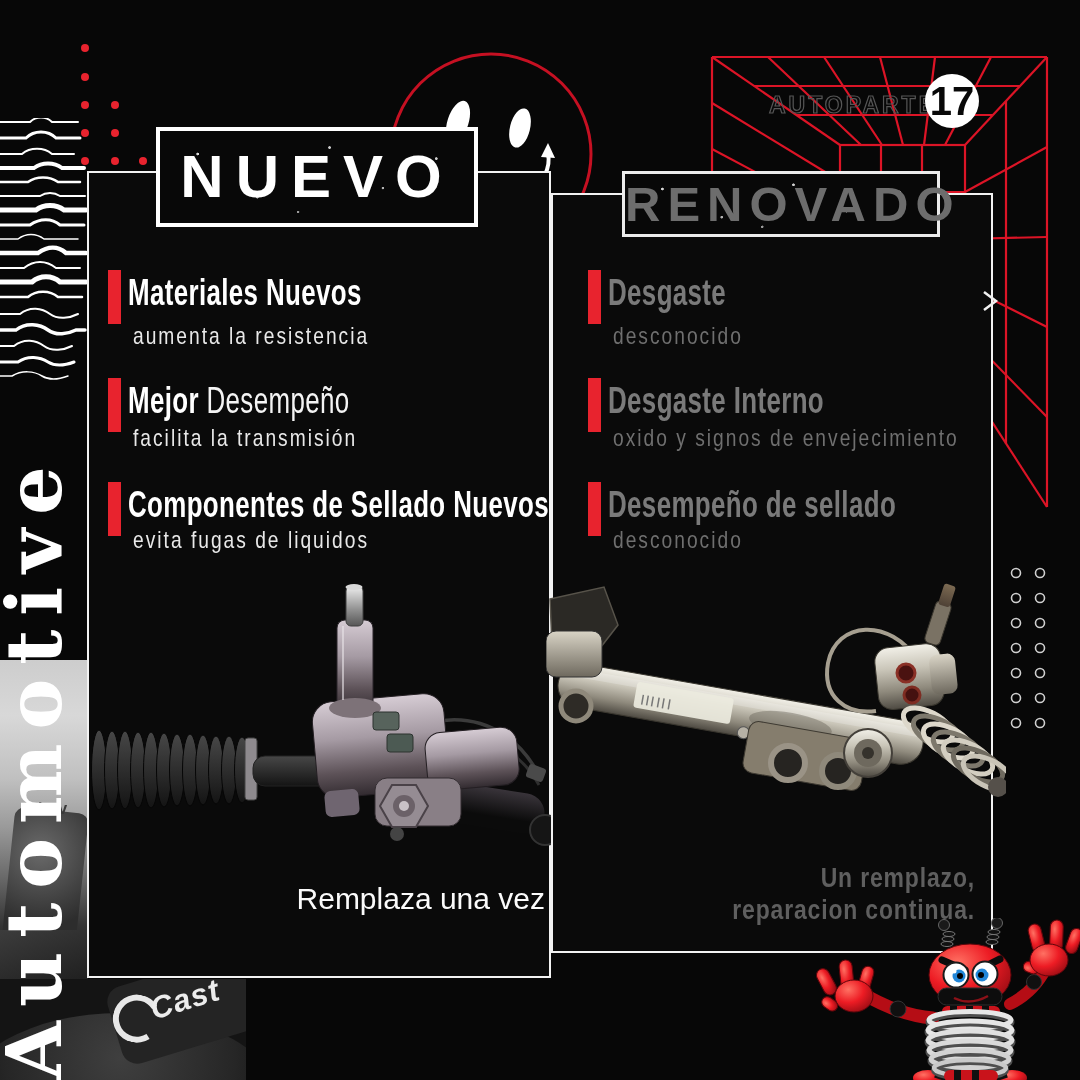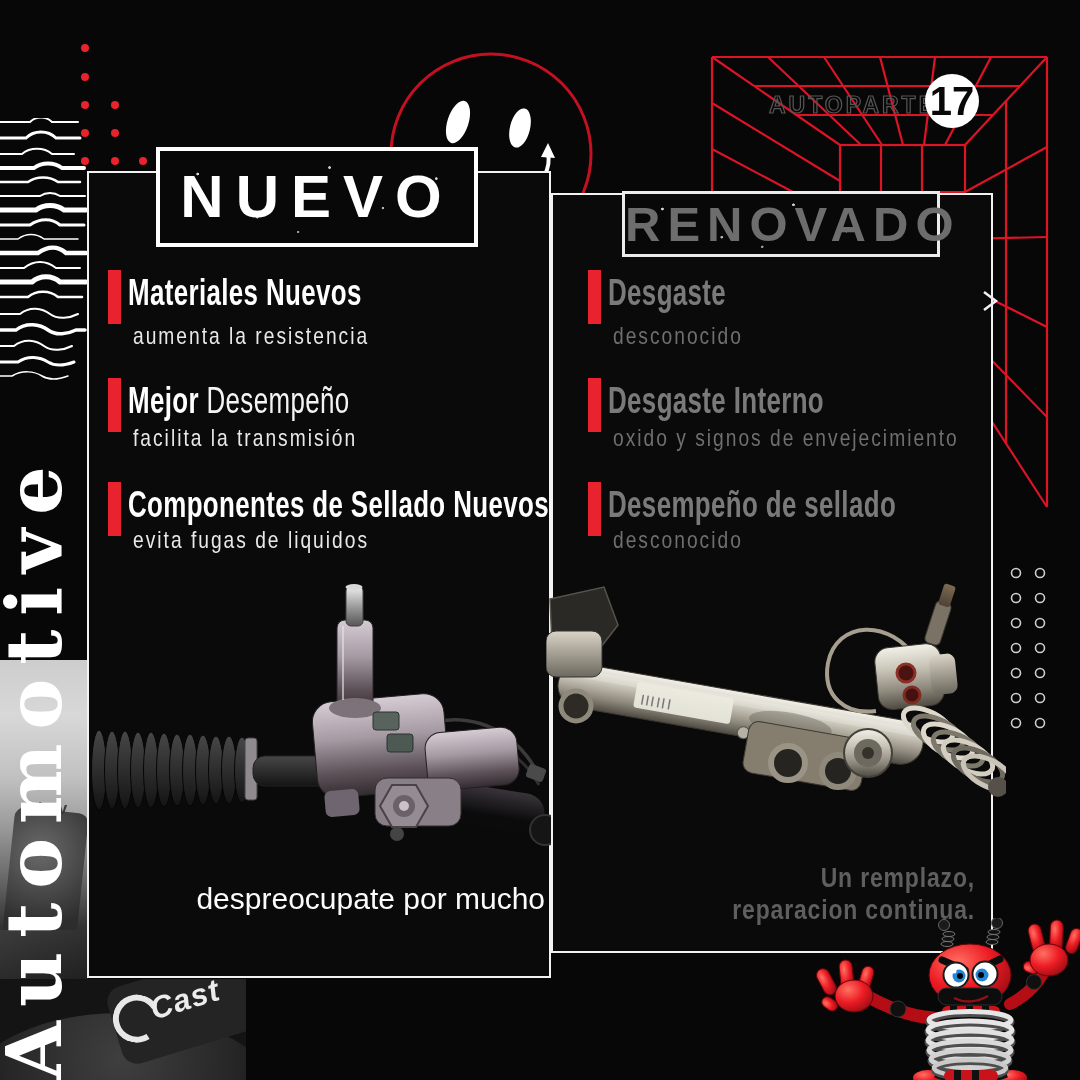--- a/index.html
+++ b/index.html
@@ -11,21 +11,21 @@
   .card-left{left:87px;top:171px;width:464px;height:807px;z-index:4;}
   .card-right{left:551px;top:193px;width:442px;height:760px;z-index:4;}
   
   .titlebox{position:absolute;box-sizing:border-box;background-color:#080808;text-align:center;
     background-image:
       radial-gradient(circle at 12% 25%, rgba(255,255,255,.85) 0 1px, transparent 1.7px),
       radial-gradient(circle at 31% 72%, rgba(255,255,255,.7) 0 1px, transparent 1.6px),
       radial-gradient(circle at 54% 18%, rgba(255,255,255,.8) 0 1px, transparent 1.7px),
       radial-gradient(circle at 71% 62%, rgba(255,255,255,.7) 0 1px, transparent 1.6px),
       radial-gradient(circle at 88% 30%, rgba(255,255,255,.8) 0 1px, transparent 1.7px),
-      radial-gradient(circle at 44% 88%, rgba(255,255,255,.6) 0 1px, transparent 1.5px); margin-top: 20px;}
+      radial-gradient(circle at 44% 88%, rgba(255,255,255,.6) 0 1px, transparent 1.5px);}
   .box-nuevo{left:156px;top:127px;width:322px;height:100px;border:4px solid #ffffff;z-index:6;
     font-size:60px;font-weight:900;letter-spacing:12px;color:#ffffff;line-height:92px;}
   .box-renovado{left:622px;top:171px;width:318px;height:66px;border:3px solid #ebebeb;z-index:6;
     font-size:49px;font-weight:900;letter-spacing:7px;color:#6d6d6d;line-height:60px;}
   
   .bar{position:absolute;width:13px;height:54px;background:#e8232e;z-index:6;}
   .item-h{position:absolute;font-size:36px;font-weight:700;color:#ffffff;white-space:nowrap;
     transform:scaleX(.72);transform-origin:left top;z-index:6;letter-spacing:0.5px;}
   .item-h .w-light{font-weight:400;color:#f4f4f4;}
   .item-s{position:absolute;font-size:24px;font-weight:400;color:#e9e9e9;white-space:nowrap;
@@ -330,21 +330,21 @@
       <ellipse cx="402" cy="168" rx="27" ry="13" stroke="#ddd8cb" transform="rotate(28 402 168)"></ellipse>
       <ellipse cx="412" cy="176" rx="27" ry="13" stroke="#7d786c" transform="rotate(28 412 176)"></ellipse>
       <ellipse cx="422" cy="184" rx="27" ry="13" stroke="#d3cec1" transform="rotate(28 422 184)"></ellipse>
       <ellipse cx="432" cy="192" rx="27" ry="13" stroke="#6f6a5f" transform="rotate(28 432 192)"></ellipse>
       <ellipse cx="442" cy="200" rx="27" ry="13" stroke="#c9c4b7" transform="rotate(28 442 200)"></ellipse>
     </g>
     <circle cx="452" cy="214" r="10" fill="#55504a"></circle>
   </svg>
 
   <div class="footer-left">
-    <div>despreocupate por mucho</div>
+    <div>Remplaza una vez</div>
   </div>
   <div class="footer-right">
     <div>Un remplazo,</div>
     <div>reparacion continua.</div>
   </div>
 
   <svg class="abs" style="left:763px;top:65px;z-index:7;" width="250" height="76">
     <text x="6" y="48" font-size="23" font-weight="bold" letter-spacing="3" fill="none" stroke="#565656" stroke-width="1.2">AUTOPARTES</text>
     <circle cx="189" cy="36" r="27" fill="#ffffff"></circle>
     <text x="189" y="50" text-anchor="middle" font-size="40" font-weight="bold" fill="#080808">17</text>

